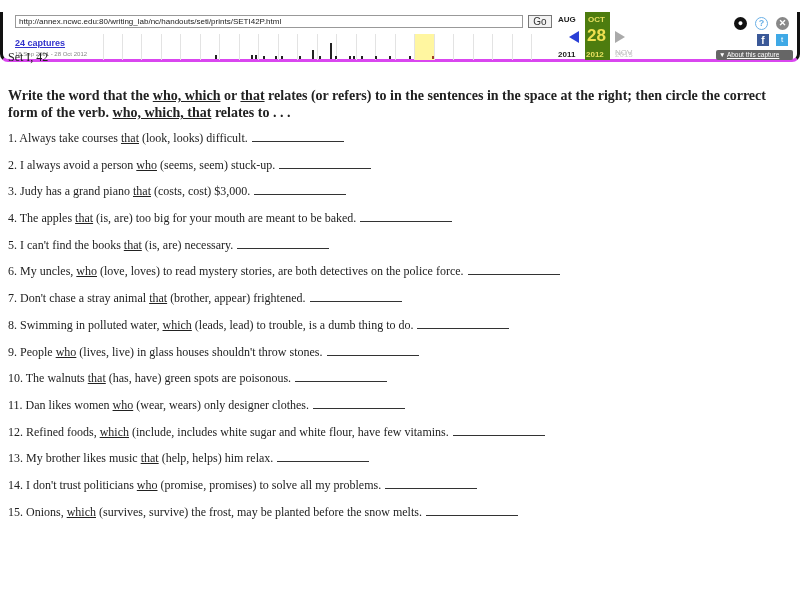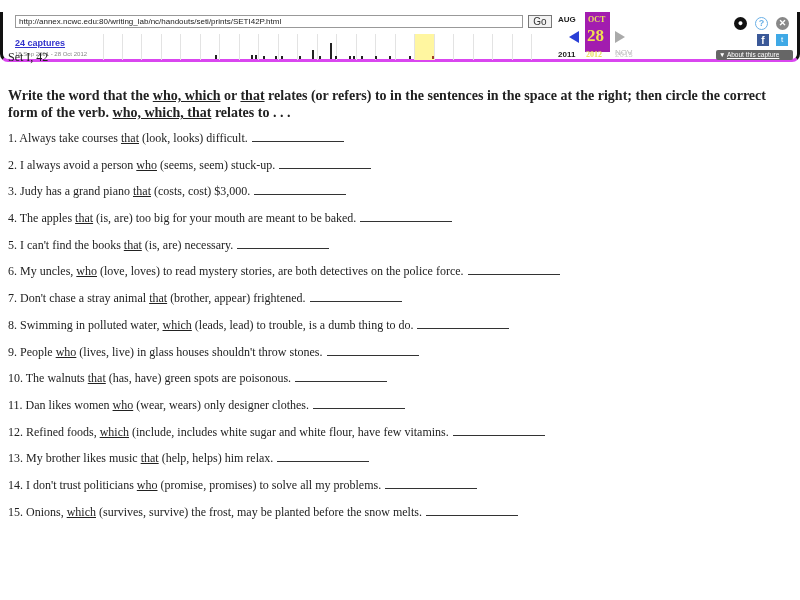--- a/index.html
+++ b/index.html
@@ -37,21 +37,21 @@
     .wb-timeline .tick {
       position: absolute; bottom: 1px; width: 2px; background: #222;
     }
     .wb-timeline .hl {
       position: absolute; left: 312px; top: 0; width: 20px; height: 26px; background: #fff6a0;
     }
     .wb-month { position: absolute; font-size: 8px; font-weight: bold; }
     .wb-aug { left: 555px; top: 3px; color: #222; }
     .wb-nov { left: 612px; top: 3px; color: #bbb; font-weight: normal; margin-top: 33px; }
     .wb-oct-col {
-      position: absolute; left: 582px; top: 0; width: 25px; height: 40px; background: #a21caf; font-family: Liberation Serif, serif;
+      position: absolute; left: 582px; top: 0; width: 25px; height: 48px; background: #4d7c0f;
     }
     .wb-oct { position: absolute; left: 3px; top: 3px; font-size: 8px; font-weight: bold; color: #e8e060; }
     .wb-day { position: absolute; left: 2px; top: 14px; font-size: 17px; font-weight: bold; color: #f0e050; }
     .wb-yr-cur { position: absolute; left: 1px; top: 38px; font-size: 8px; font-weight: bold; color: #e8e060; }
     .wb-yr-prev { position: absolute; left: 555px; top: 38px; font-size: 8px; font-weight: bold; color: #222; }
     .wb-yr-next { position: absolute; left: 612px; top: 38px; font-size: 8px; color: #ccc; }
     .wb-prev-arrow {
       position: absolute; left: 566px; top: 19px; width: 0; height: 0;
       border-top: 6px solid transparent; border-bottom: 6px solid transparent; border-right: 10px solid #2a3fd6;
     }

